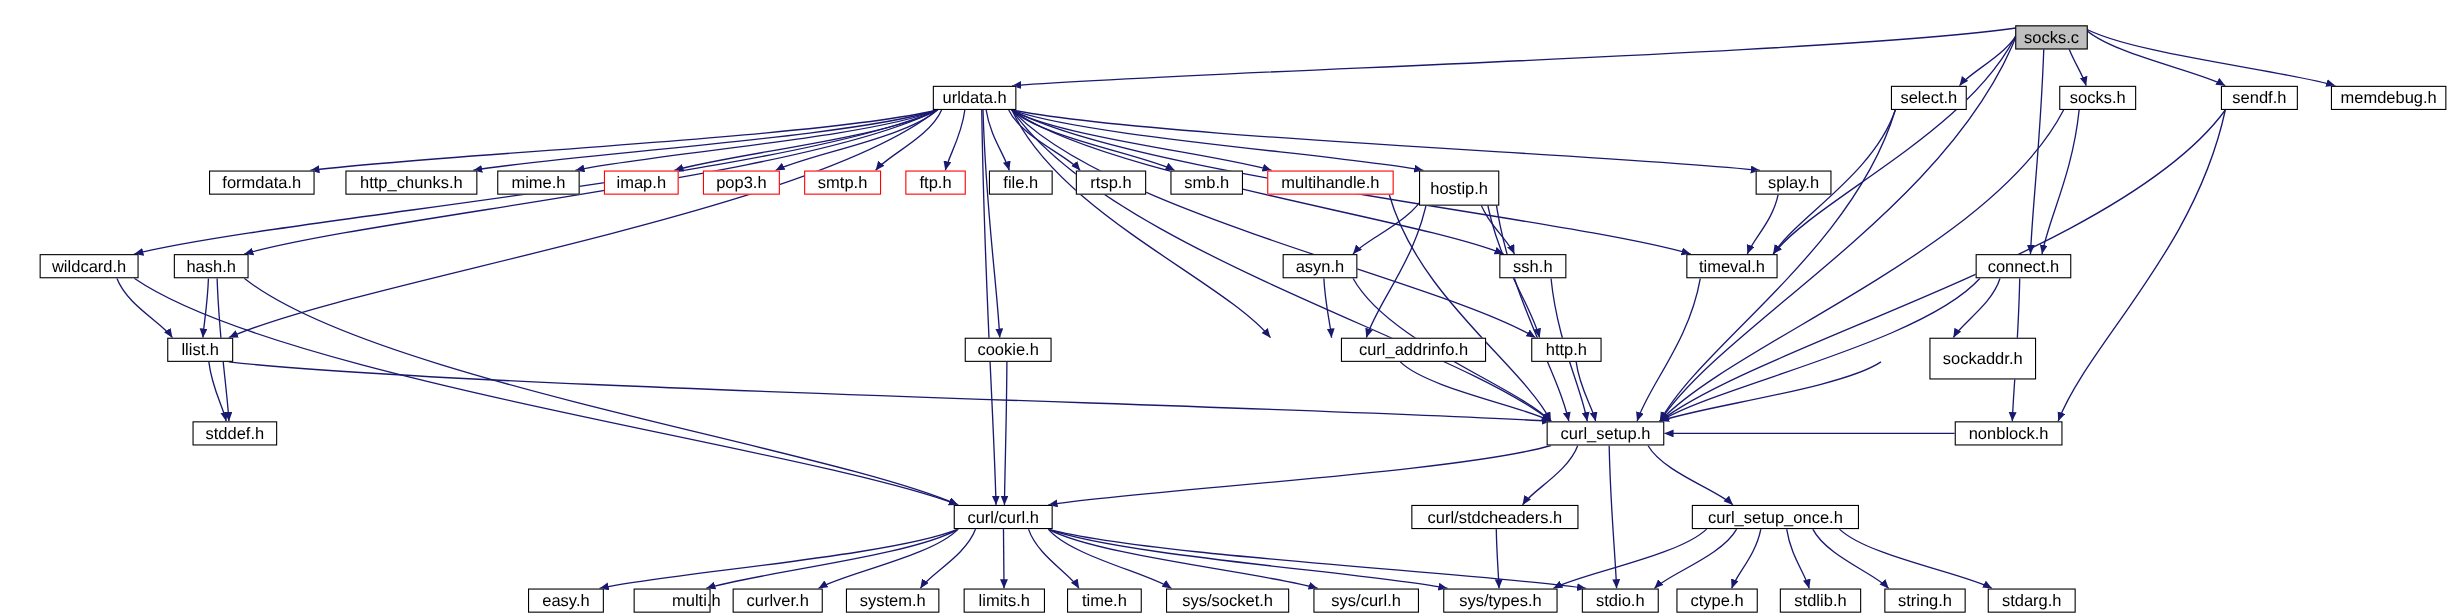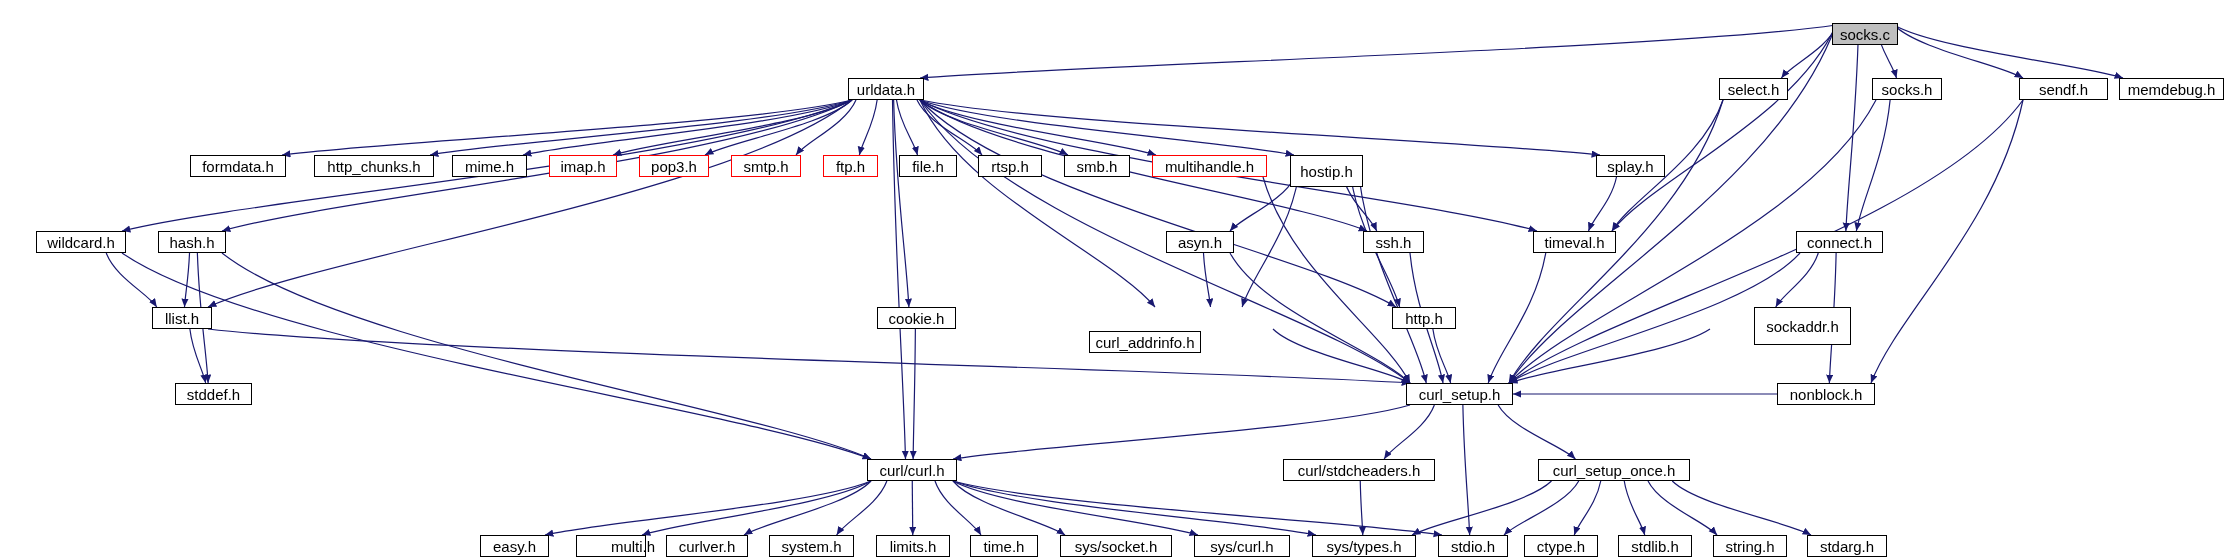--- a/index.html
+++ b/index.html
@@ -140,21 +140,21 @@
         <path d="M1624.25,481 C1627.94,505.3 1641.06,521.5 1644.75,535" marker-end="url(#arrow)"></path>
         <path d="M1648,481 C1660.42,505.3 1704.58,521.5 1717,535" marker-end="url(#arrow)"></path>
         <path d="M1672.25,481 C1697.225,505.3 1786.025,521.5 1811,535" marker-end="url(#arrow)"></path>
       </g>
   </svg>
   <div id="nodes">
       <div class="node root" style="left: 1832px; top: 3px; width: 66px; height: 22px; margin-top: 20px;">socks.c</div>
       <div class="node" style="left: 848px; top: 78px; width: 76px; height: 22px;">urldata.h</div>
       <div class="node" style="left: 1719px; top: 78px; width: 69px; height: 22px;">select.h</div>
       <div class="node" style="left: 1872px; top: 78px; width: 70px; height: 22px;">socks.h</div>
-      <div class="node" style="left: 2019px; top: 78px; width: 89px; height: 22px;">sendf.h</div>
+      <div class="node" style="left: 2019px; top: 78px; width: 70px; height: 22px;">sendf.h</div>
       <div class="node" style="left: 2119px; top: 78px; width: 105px; height: 22px;">memdebug.h</div>
       <div class="node" style="left: 190px; top: 155px; width: 96px; height: 22px;">formdata.h</div>
       <div class="node" style="left: 314px; top: 155px; width: 120px; height: 22px;">http_chunks.h</div>
       <div class="node" style="left: 452px; top: 155px; width: 75px; height: 22px;">mime.h</div>
       <div class="node red" style="left: 549px; top: 155px; width: 68px; height: 22px;">imap.h</div>
       <div class="node red" style="left: 639px; top: 155px; width: 70px; height: 22px;">pop3.h</div>
       <div class="node red" style="left: 731px; top: 155px; width: 70px; height: 22px;">smtp.h</div>
       <div class="node red" style="left: 823px; top: 155px; width: 55px; height: 22px;">ftp.h</div>
       <div class="node" style="left: 899px; top: 155px; width: 58px; height: 22px;">file.h</div>
       <div class="node" style="left: 978px; top: 155px; width: 64px; height: 22px;">rtsp.h</div>
@@ -163,21 +163,21 @@
       <div class="node" style="left: 1290px; top: 155px; width: 73px; height: 32px;">hostip.h</div>
       <div class="node" style="left: 1596px; top: 155px; width: 69px; height: 22px; text-align: center;">splay.h</div>
       <div class="node" style="left: 36px; top: 231px; width: 90px; height: 22px;">wildcard.h</div>
       <div class="node" style="left: 158px; top: 231px; width: 68px; height: 22px;">hash.h</div>
       <div class="node" style="left: 1166px; top: 231px; width: 68px; height: 22px;">asyn.h</div>
       <div class="node" style="left: 1363px; top: 231px; width: 61px; height: 22px;">ssh.h</div>
       <div class="node" style="left: 1533px; top: 231px; width: 83px; height: 22px;">timeval.h</div>
       <div class="node" style="left: 1796px; top: 231px; width: 87px; height: 22px;">connect.h</div>
       <div class="node" style="left: 152px; top: 307px; width: 60px; height: 22px;">llist.h</div>
       <div class="node" style="left: 877px; top: 307px; width: 79px; height: 22px;">cookie.h</div>
-      <div class="node" style="left: 1089px; top: 307px; width: 112px; height: 22px; margin-top: 24px;">curl_addrinfo.h</div>
+      <div class="node" style="left: 1219px; top: 307px; width: 132px; height: 22px;">curl_addrinfo.h</div>
       <div class="node" style="left: 1392px; top: 307px; width: 64px; height: 22px;">http.h</div>
       <div class="node" style="left: 1706px; top: 307px; width: 97px; height: 38px; margin-left: 48px;">sockaddr.h</div>
       <div class="node" style="left: 175px; top: 383px; width: 77px; height: 22px;">stddef.h</div>
       <div class="node" style="left: 1406px; top: 383px; width: 107px; height: 22px;">curl_setup.h</div>
       <div class="node" style="left: 1777px; top: 383px; width: 98px; height: 22px;">nonblock.h</div>
       <div class="node" style="left: 867px; top: 459px; width: 90px; height: 22px;">curl/curl.h</div>
       <div class="node" style="left: 1283px; top: 459px; width: 152px; height: 22px;">curl/stdcheaders.h</div>
       <div class="node" style="left: 1538px; top: 459px; width: 152px; height: 22px;">curl_setup_once.h</div>
       <div class="node" style="left: 480px; top: 535px; width: 69px; height: 22px;">easy.h</div>
       <div class="node" style="left: 576px; top: 535px; width: 70px; height: 22px; padding-left: 44px;">multi.h</div>

